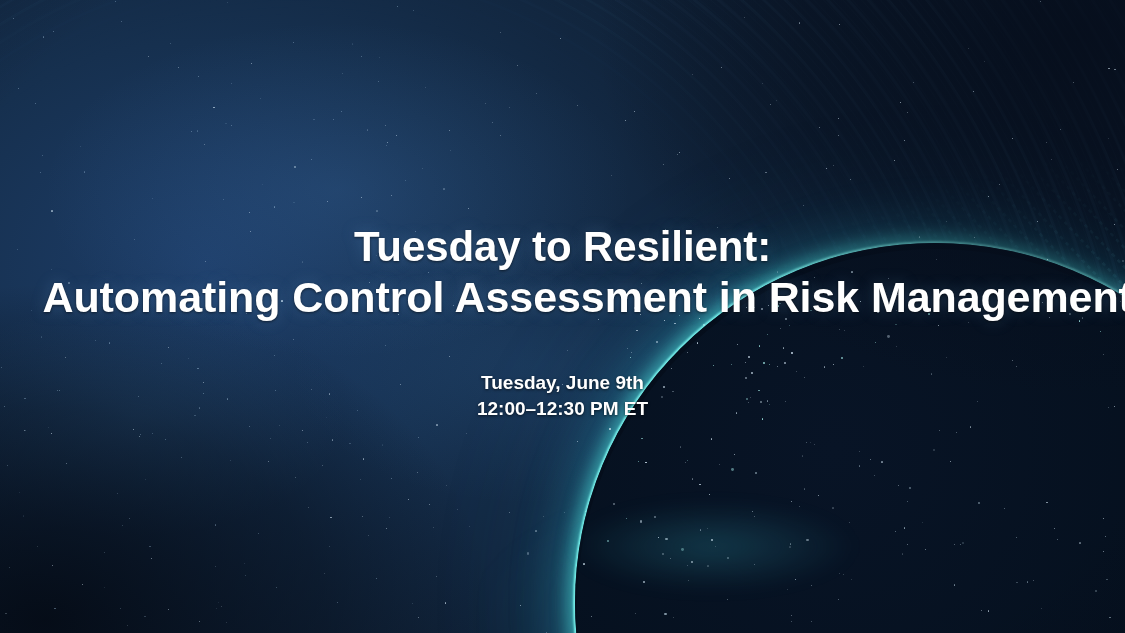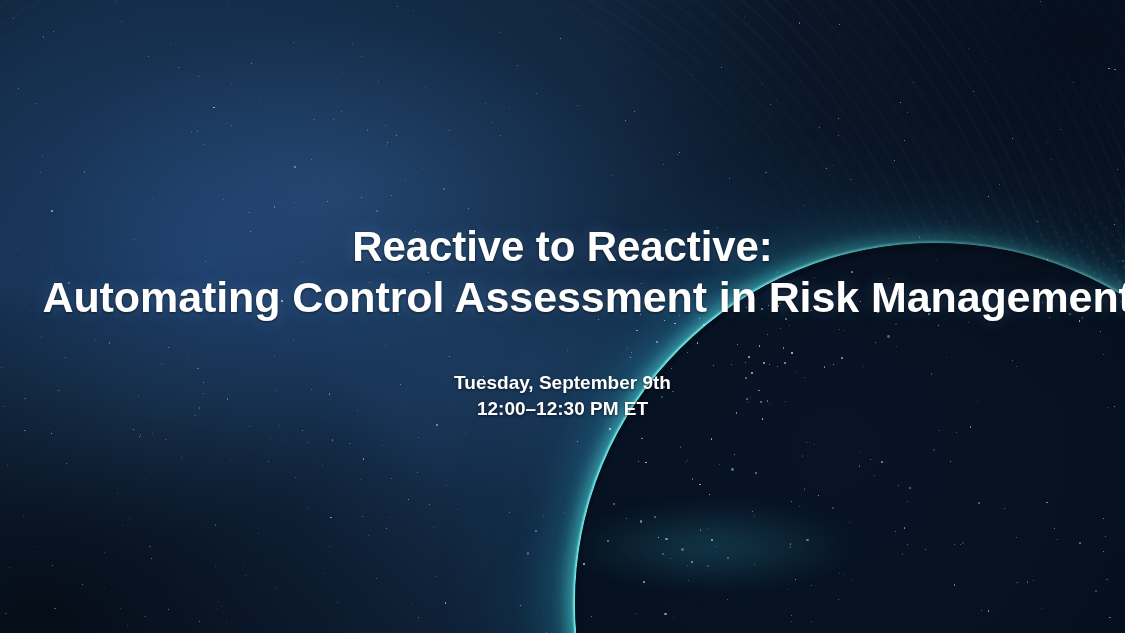--- a/index.html
+++ b/index.html
@@ -764,25 +764,25 @@
       <span style="left: 24.4px; top: 397.5px; width: 1.2px; height: 1.2px; opacity: 0.36; background: rgb(188, 220, 245);"></span>
       <span style="left: 404.8px; top: 179.7px; width: 1.2px; height: 1.2px; opacity: 0.3; background: rgb(188, 220, 245);"></span>
       <span style="left: 198.2px; top: 75.5px; width: 1.2px; height: 1.2px; opacity: 0.47; background: rgb(188, 220, 245);"></span>
       <span style="left: 274.3px; top: 206.4px; width: 1.2px; height: 1.2px; opacity: 0.45; background: rgb(188, 220, 245);"></span>
     </div>
 
   <div class="content">
     <div class="spacer-top"></div>
 
     <h1 class="title">
-      <span class="title-line title-line-1">Reactive to Reactive:</span>
+      <span class="title-line title-line-1">Tuesday to Resilient:</span>
       <span class="title-line title-line-2">Automating Control Assessment in Risk Management</span>
     </h1>
 
     <div class="spacer-mid"></div>
 
     <div class="subtitle">
-      <span class="subtitle-line">Tuesday, September 9th</span>
+      <span class="subtitle-line">Tuesday, June 9th</span>
       <span class="subtitle-line">12:00–12:30 PM ET</span>
     </div>
   </div>
 
 </div>
 
 </body></html>

